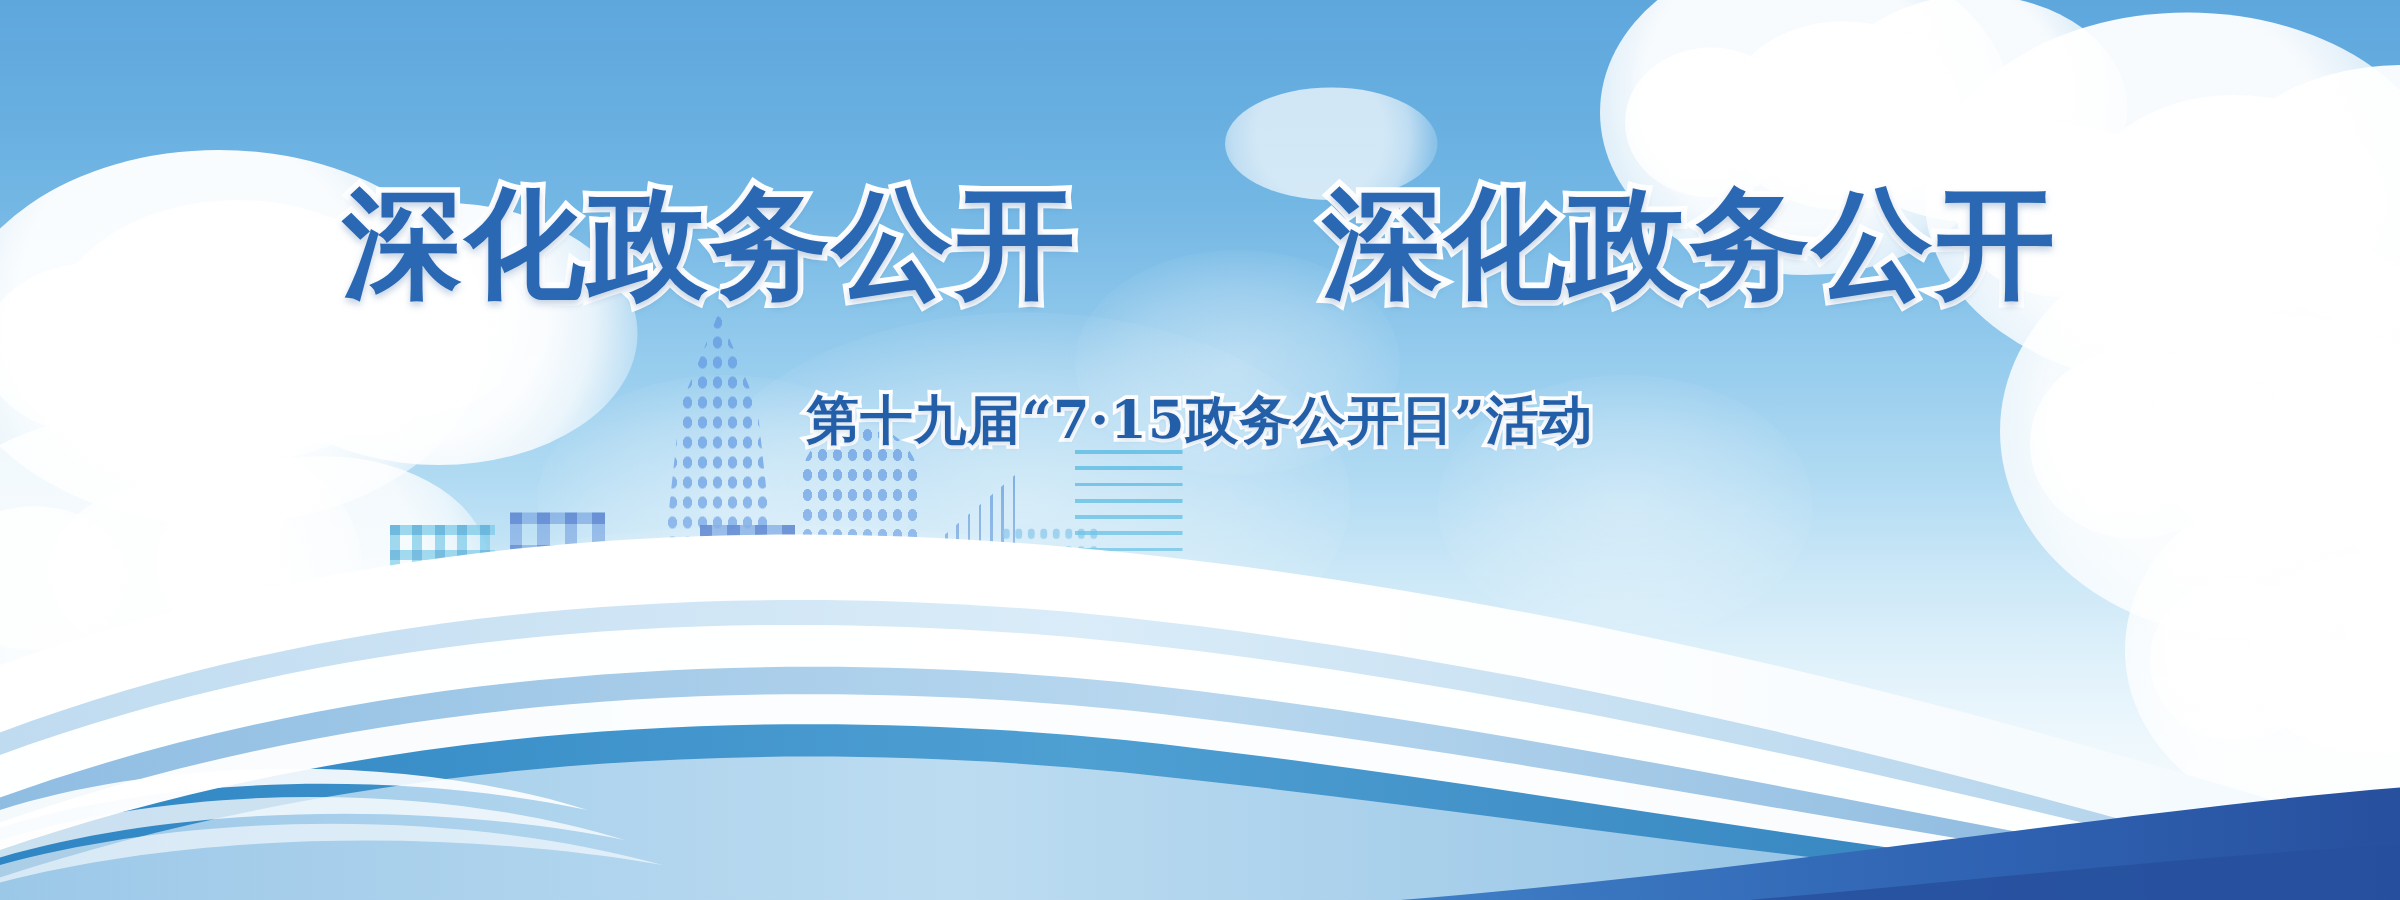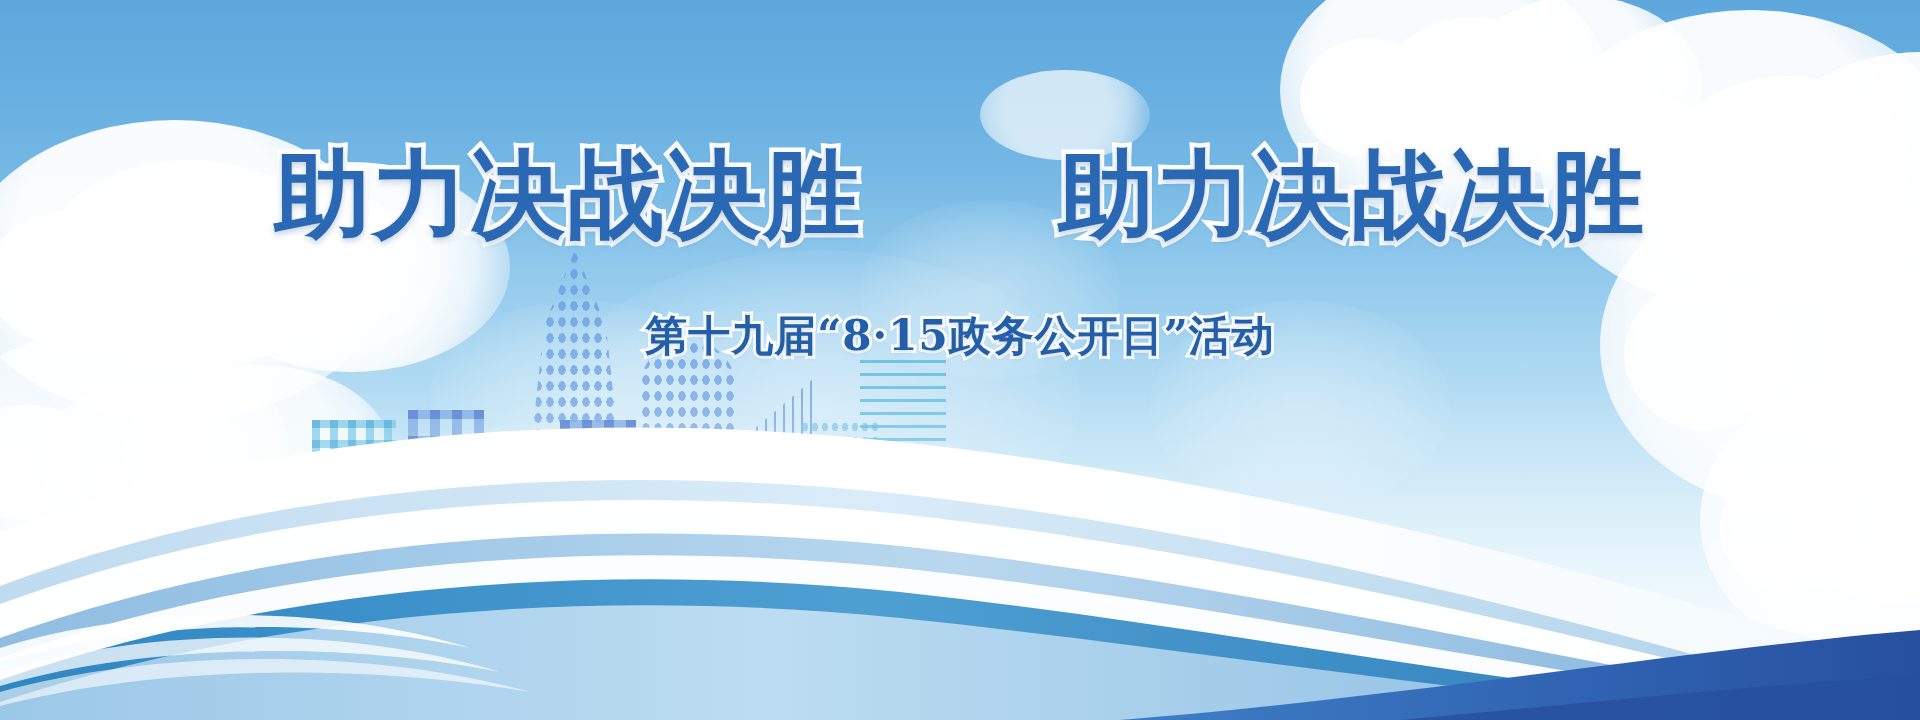--- a/index.html
+++ b/index.html
@@ -247,17 +247,17 @@
 
       <g>
         <path d="M0,268 C140,224 330,224 470,268 C330,238 140,238 0,282 Z" fill="#ffffff" opacity="0.9"></path>
         <path d="M0,292 C150,246 350,246 500,292 C350,262 150,262 0,306 Z" fill="#ffffff" opacity="0.75"></path>
         <path d="M0,312 C160,268 370,268 530,312 C370,284 160,284 0,326 Z" fill="#ffffff" opacity="0.6"></path>
       </g>
     </svg>
   </div>
 
   <div class="titleblock">
-    <div class="main-title">助力决战决胜　　助力决战决胜</div>
-    <div class="sub-title">第十九届“8·15政务公开日”活动</div>
+    <div class="main-title">深化政务公开　　深化政务公开</div>
+    <div class="sub-title">第十九届“7·15政务公开日”活动</div>
   </div>
 
 </div>
 
 </body></html>

